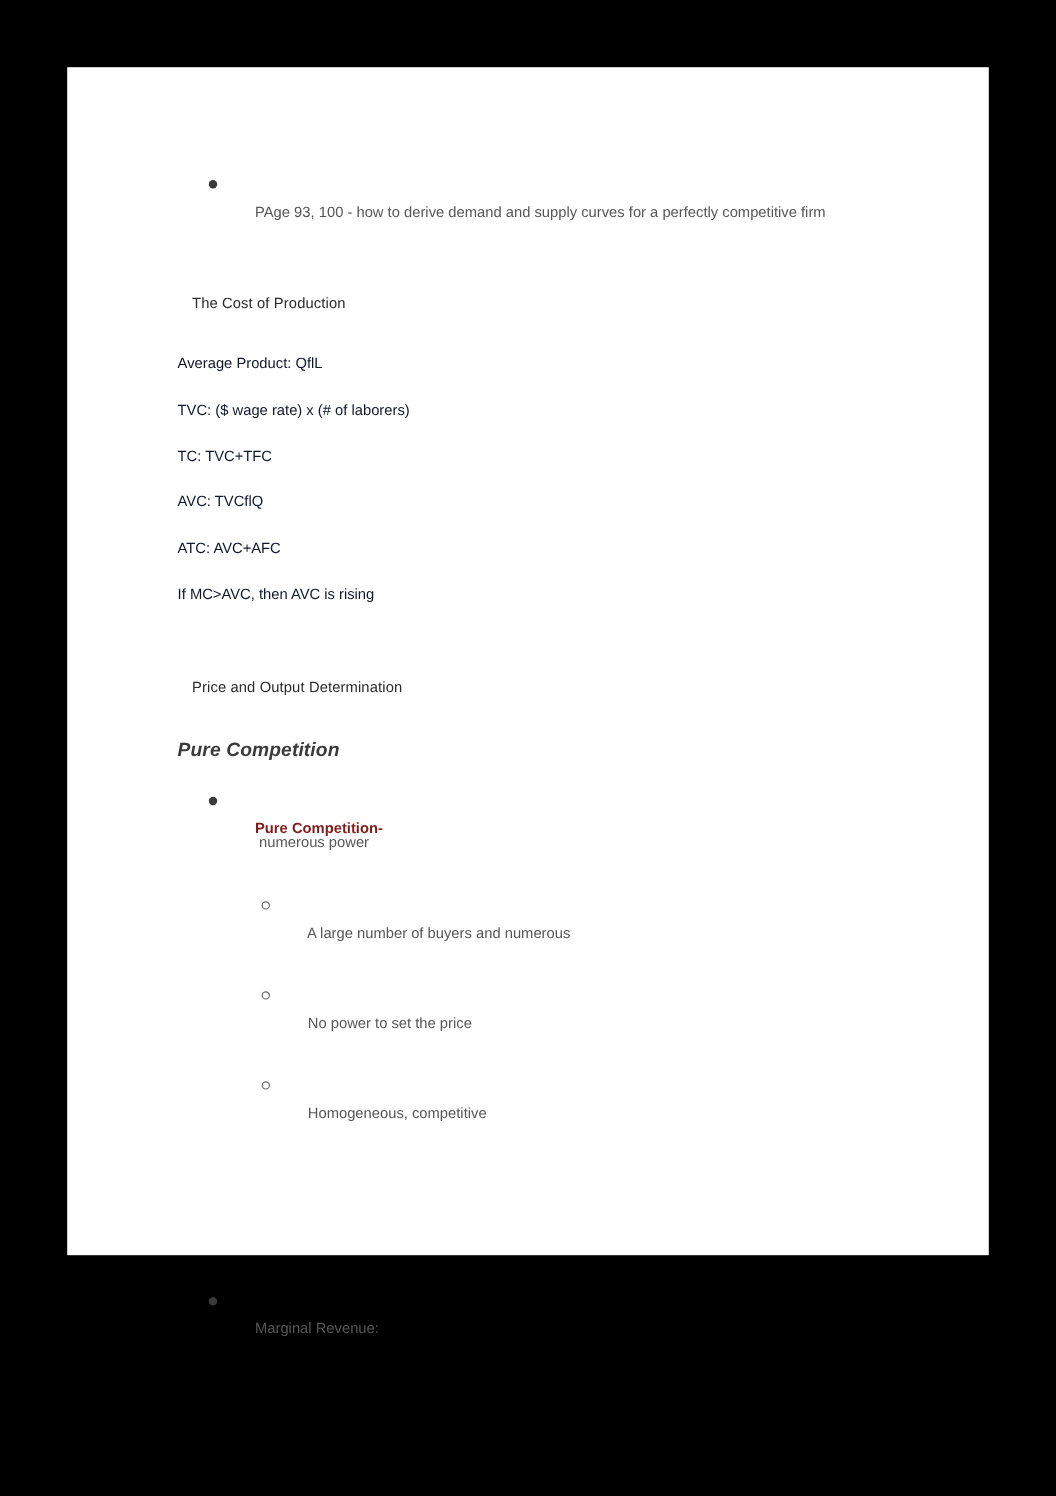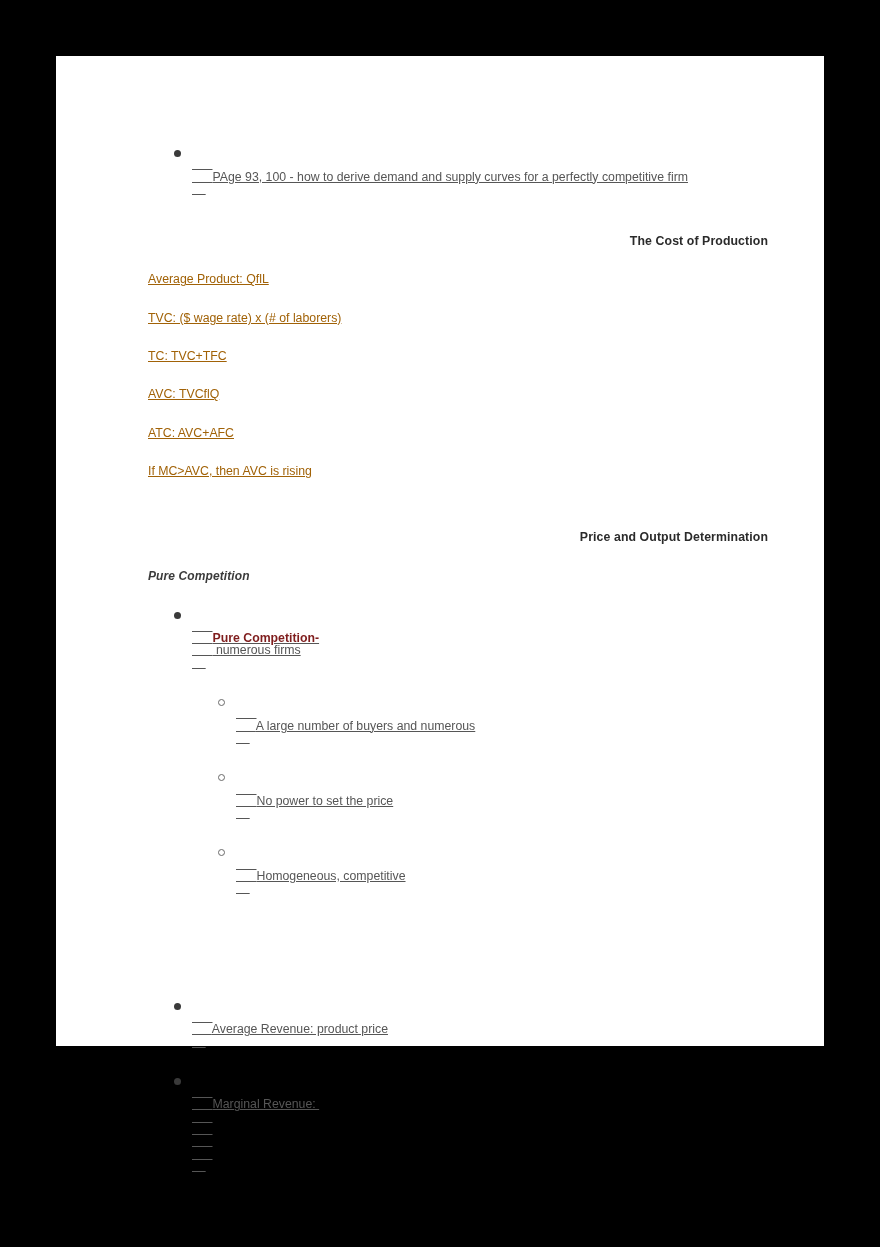--- a/index.html
+++ b/index.html
@@ -24,53 +24,50 @@
   #content {
     position: absolute;
     left: 92px;
     top: 90px;
     width: 620px;
   }
 
   
   .heading {
     font-size: 12.3px;
-    font-weight: bold;
+    font-weight: normal;
     color: #2b2b2b;
     letter-spacing: .1px;
     line-height: 1;
-    margin: 0;
-    text-align: right;
+    margin: 12px;
   }
   .subheading {
-    font-size: 12px;
+    font-size: 16px;
     font-weight: bold;
     font-style: italic;
     color: #3b3b3b;
     letter-spacing: .1px;
     line-height: 1;
     margin: 0;
   }
   .plain {
     font-size: 12.3px;
-    color: #a16207;
+    color: #0f172a;
     line-height: 1;
     margin: 0;
     white-space: pre;
-    text-decoration: underline;
   }
 
   
   .row {
     position: relative;
     line-height: 1;
     font-size: 12.3px;
     color: #565656;
     white-space: pre;
-    text-decoration: underline;
   }
   .row.lvl1 { padding-left: 44px; }
   .row.lvl2 { padding-left: 88px; }
 
   .bullet-disc {
     position: absolute;
     left: 26px;
     top: 4px;
     width: 7px;
     height: 7px;
@@ -138,21 +135,21 @@
 
     <div class="heading">Price and Output Determination</div>
     <div class="lineadv"></div>
 
     <div class="subheading">Pure Competition</div>
     <div class="lineadv"></div>
 
     <div class="row lvl1">
       <span class="bullet-disc"></span>
       <span class="strong">Pure Competition-</span>
-      <span> numerous firms</span>
+      <span> numerous power</span>
     </div>
     <div class="gap"></div>
 
     <div class="row lvl2">
       <span class="bullet-circle"></span>
       <span>A large number of buyers and numerous</span>
     </div>
     <div class="gap"></div>
 
     <div class="row lvl2">
@@ -166,24 +163,20 @@
       <span>Homogeneous, competitive</span>
     </div>
     <div class="gap"></div>
 
     <div class="gap"></div>
 
     <div class="gap"></div>
 
     <div class="gap"></div>
 
-    <div class="row lvl1">
-      <span class="bullet-disc"></span>
-      <span>Average Revenue: product price</span>
-    </div>
     <div class="gap"></div>
 
     <div class="row lvl1">
       <span class="bullet-disc"></span>
       <span>Marginal Revenue: </span>
       
       
       
       
     </div>

